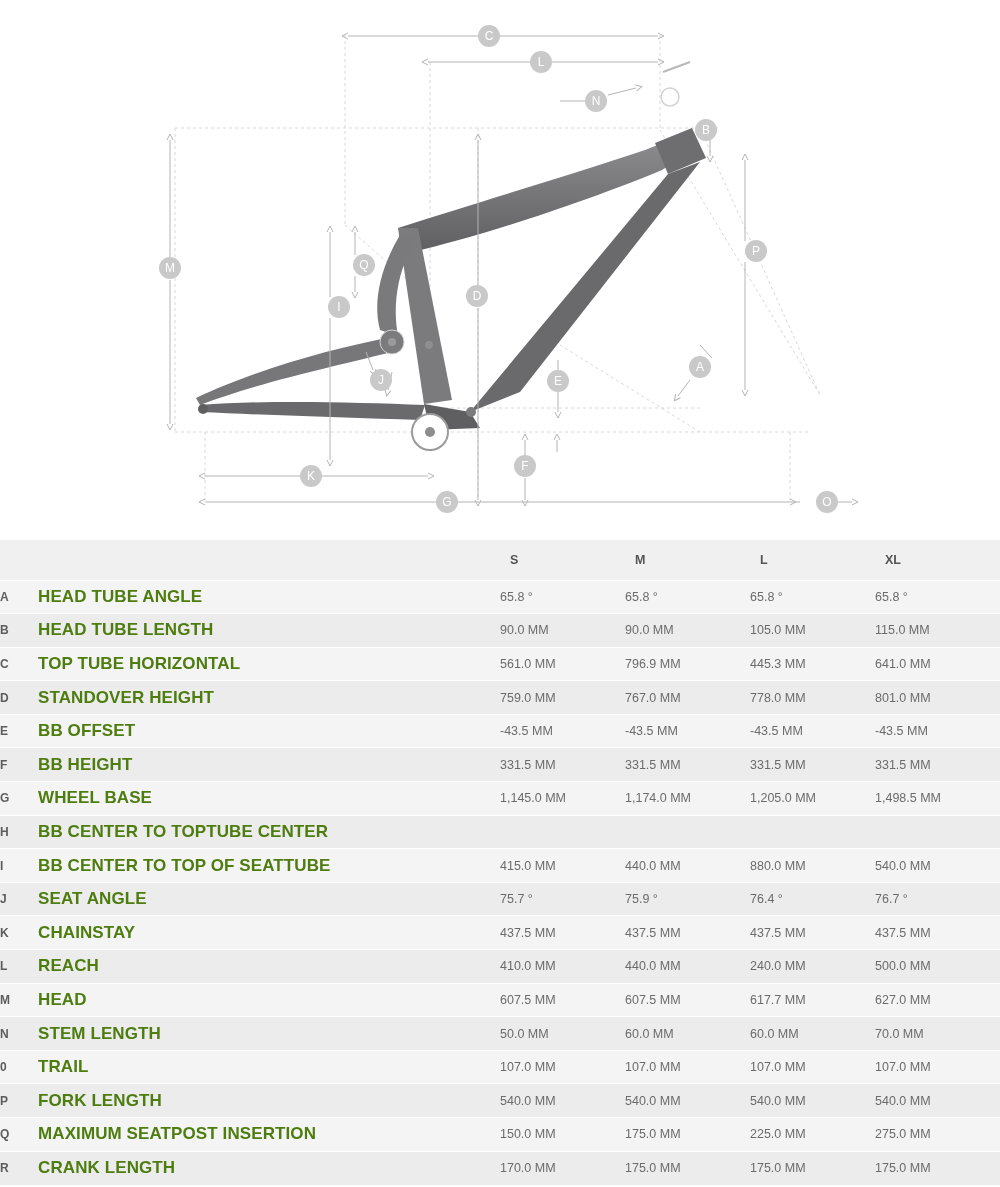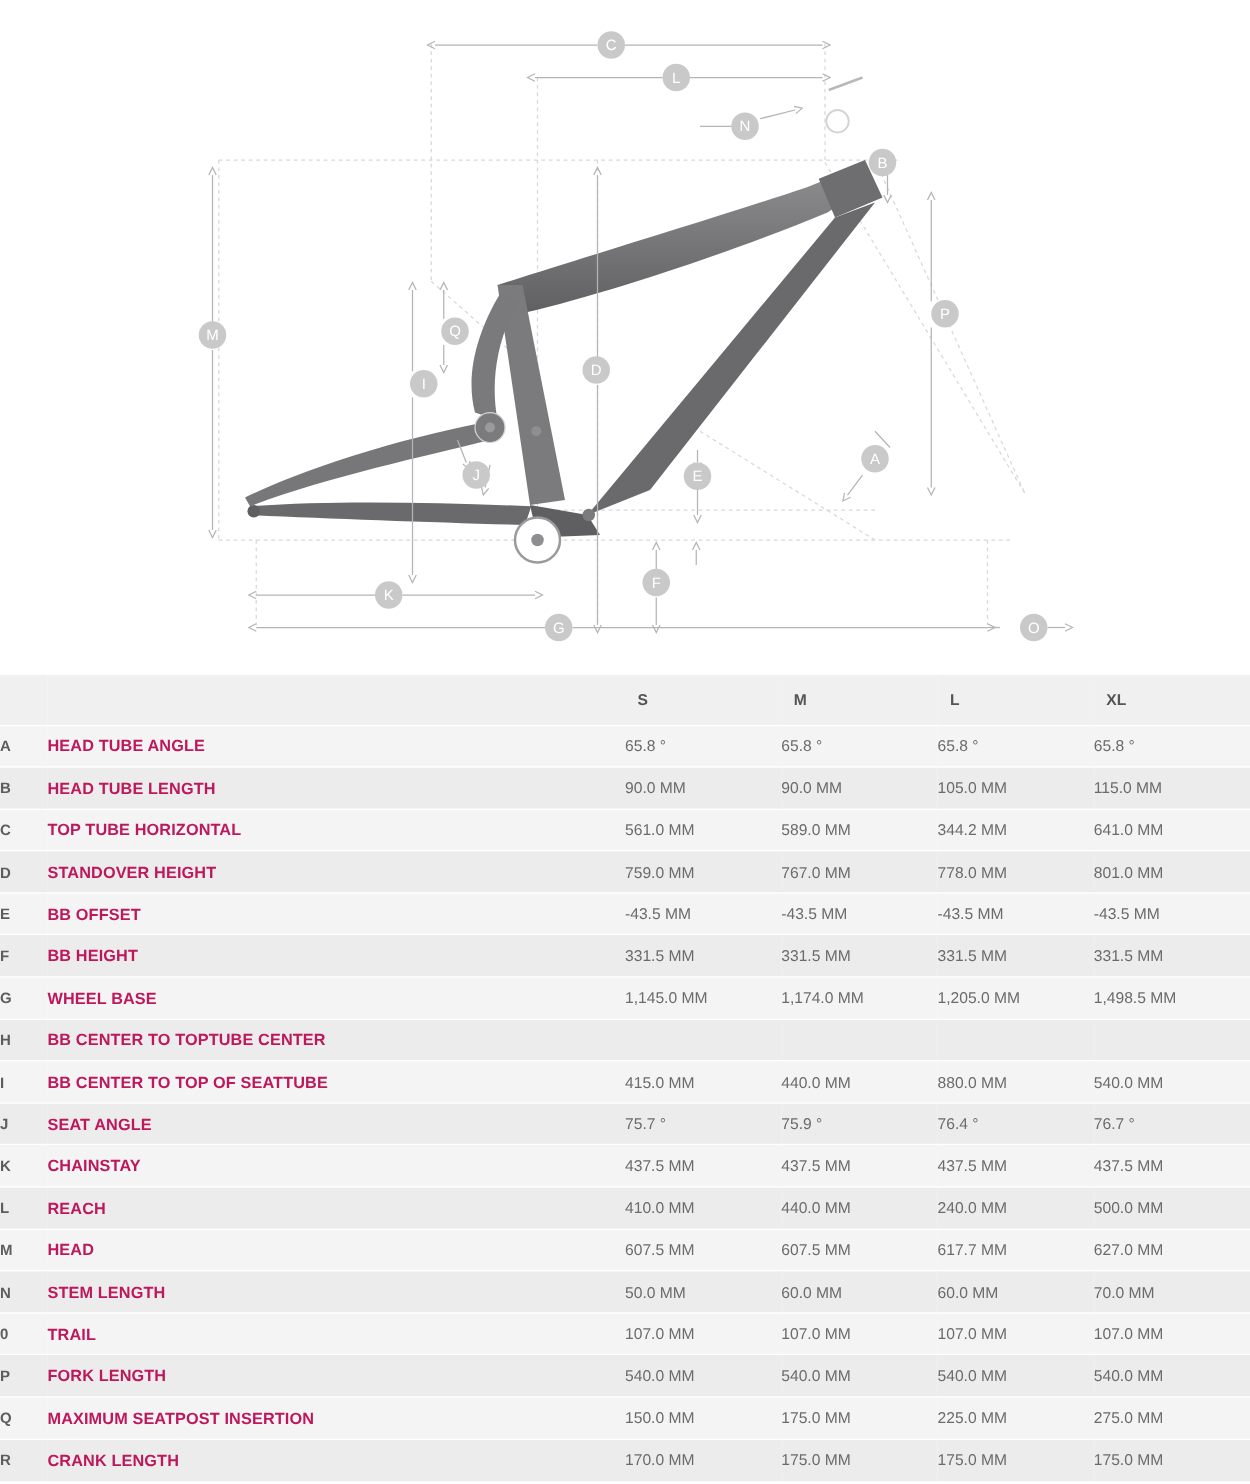--- a/index.html
+++ b/index.html
@@ -67,23 +67,23 @@
 
   td.cell-letter {
     padding-left: 8px;
     font-weight: bold;
     font-size: 12px;
     color: #5d5d5d;
   }
   td.cell-name {
     padding-left: 12px;
     font-weight: bold;
-    font-size: 13px;
+    font-size: 17px;
     letter-spacing: 0.1px;
-    color: #be185d;
+    color: #4d7c0f;
   }
   td.cell-val {
     padding-left: 10px;
     font-size: 12.5px;
     color: #6b6b6b;
   }
 </style>
 </head>
 <body>
 
@@ -291,22 +291,22 @@
         <td class="cell-name">HEAD TUBE LENGTH</td>
         <td class="cell-val">90.0 MM</td>
         <td class="cell-val">90.0 MM</td>
         <td class="cell-val">105.0 MM</td>
         <td class="cell-val">115.0 MM</td>
       </tr>
       <tr class="row-odd">
         <td class="cell-letter">C</td>
         <td class="cell-name">TOP TUBE HORIZONTAL</td>
         <td class="cell-val">561.0 MM</td>
-        <td class="cell-val">589.0 MM</td>
-        <td class="cell-val">344.2 MM</td>
+        <td class="cell-val">796.9 MM</td>
+        <td class="cell-val">445.3 MM</td>
         <td class="cell-val">641.0 MM</td>
       </tr>
       <tr class="row-even">
         <td class="cell-letter">D</td>
         <td class="cell-name">STANDOVER HEIGHT</td>
         <td class="cell-val">759.0 MM</td>
         <td class="cell-val">767.0 MM</td>
         <td class="cell-val">778.0 MM</td>
         <td class="cell-val">801.0 MM</td>
       </tr>

